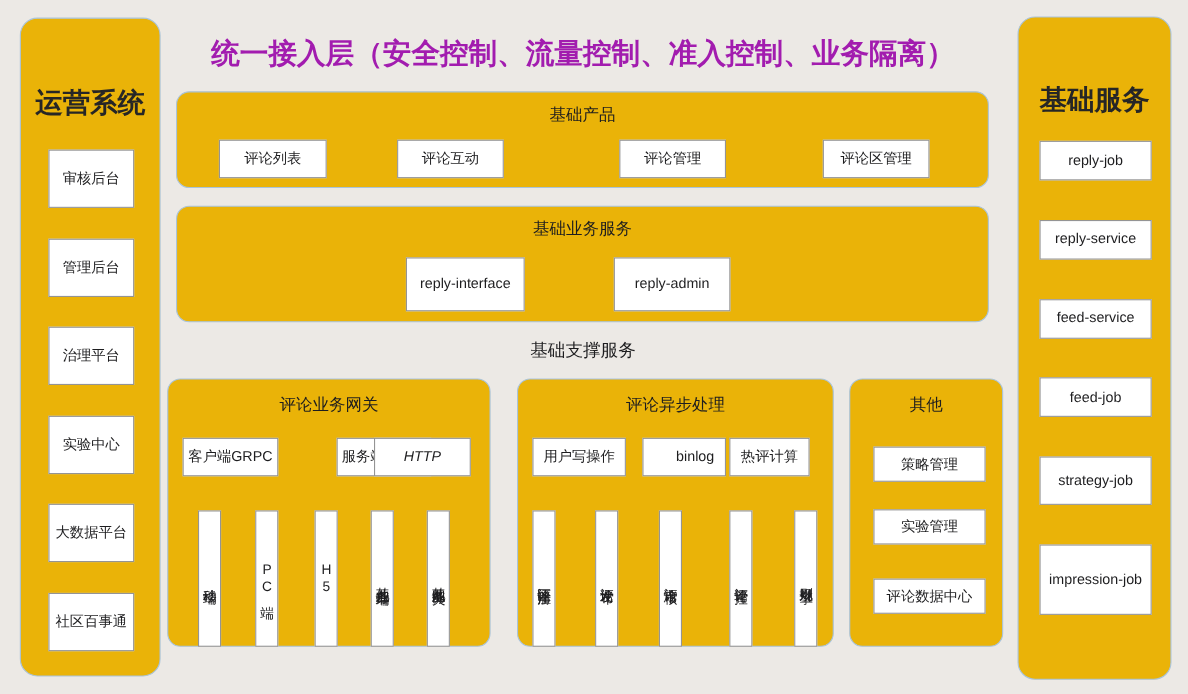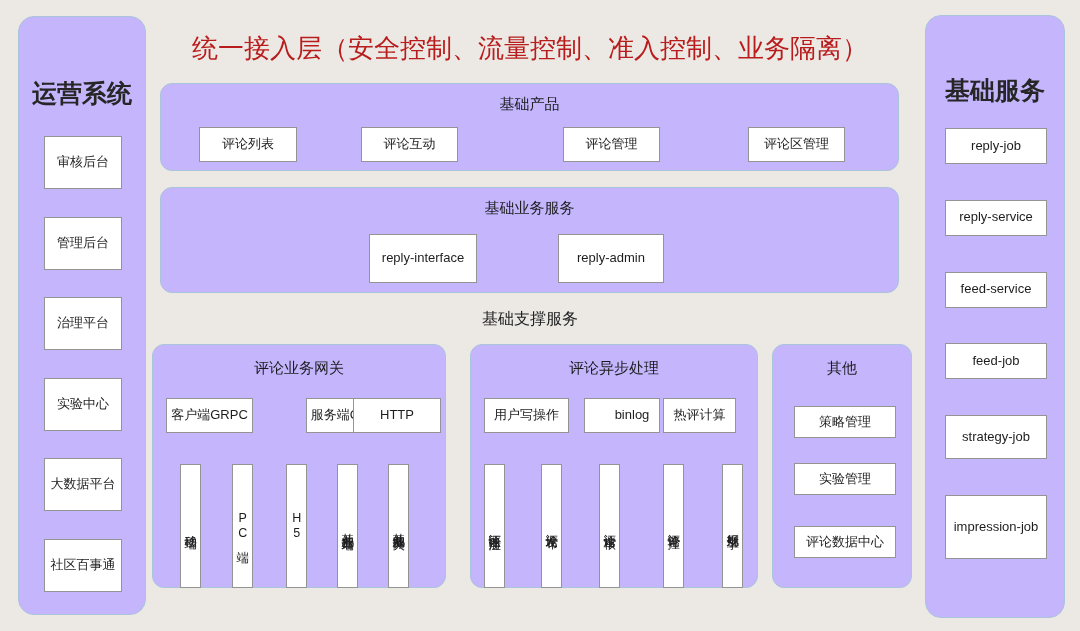--- a/index.html
+++ b/index.html
@@ -9,21 +9,21 @@
     font-family:"Liberation Sans",sans-serif;
     color:#1d1d1f;
     position:relative;
     -webkit-font-smoothing:antialiased;
   }
   .stage{position:absolute;inset:0;overflow:hidden;}
 
   
   .bluebox{
     position:absolute;
-    background:#c4b5fd;
+    background:#eab308;
     border:1px solid #a9c4db;
     box-sizing:border-box;
   }
   .side-panel{border-radius:16px;}
   .section{border-radius:12px;}
 
   
   .wbox{
     position:absolute;
     background:#ffffff;
@@ -45,21 +45,21 @@
     display:flex;align-items:center;justify-content:center;
     writing-mode:vertical-lr;
     text-orientation:upright;
     font-size:12.5px;font-weight:500;
     letter-spacing:1px;line-height:1;
     color:#1d1d1f;
   }
 
   .main-title{
     position:absolute;left:160px;top:31px;width:740px;
-    text-align:center;font-size:26px;font-weight:400;color:#b91c1c;
+    text-align:center;font-size:26px;font-weight:700;color:#a21caf;
     white-space:nowrap;
   }
   .panel-title{
     position:absolute;left:0;width:100%;
     text-align:center;font-size:25px;font-weight:600;color:#262626;
   }
   .sec-title{
     position:absolute;left:0;top:11px;width:100%;
     text-align:center;font-size:15px;font-weight:500;color:#1d1d1f;
   }
@@ -148,21 +148,21 @@
     <div class="wbox" style="left:208px;width:108px;">reply-interface</div>
     <div class="wbox" style="left:397px;width:106px;">reply-admin</div>
   </div>
 
   <div class="support-label">基础支撑服务</div>
 
   <div class="bluebox section" id="gateway">
     <div class="sec-title">评论业务网关</div>
     <div class="wbox proto" style="left:13px;width:87px;">客户端GRPC</div>
     <div class="wbox proto" style="left:105px;width:86px;margin-left:48px;">服务端GRPC</div>
-    <div class="wbox proto" style="left:200px;width:88px;">HTTP</div>
+    <div class="wbox proto" style="left:187px;width:88px;font-style:italic;">HTTP</div>
     <div class="vbox" style="left:27px;">移动端</div>
     <div class="vbox" style="left:79px;">PC端</div>
     <div class="vbox" style="left:133px;">H5</div>
     <div class="vbox" style="left:184px;">其他业务后端</div>
     <div class="vbox" style="left:235px;">其他业务网关</div>
   </div>
 
   <div class="bluebox section" id="async">
     <div class="sec-title">评论异步处理</div>
     <div class="wbox proto" style="left:13px;width:85px;">用户写操作</div>

